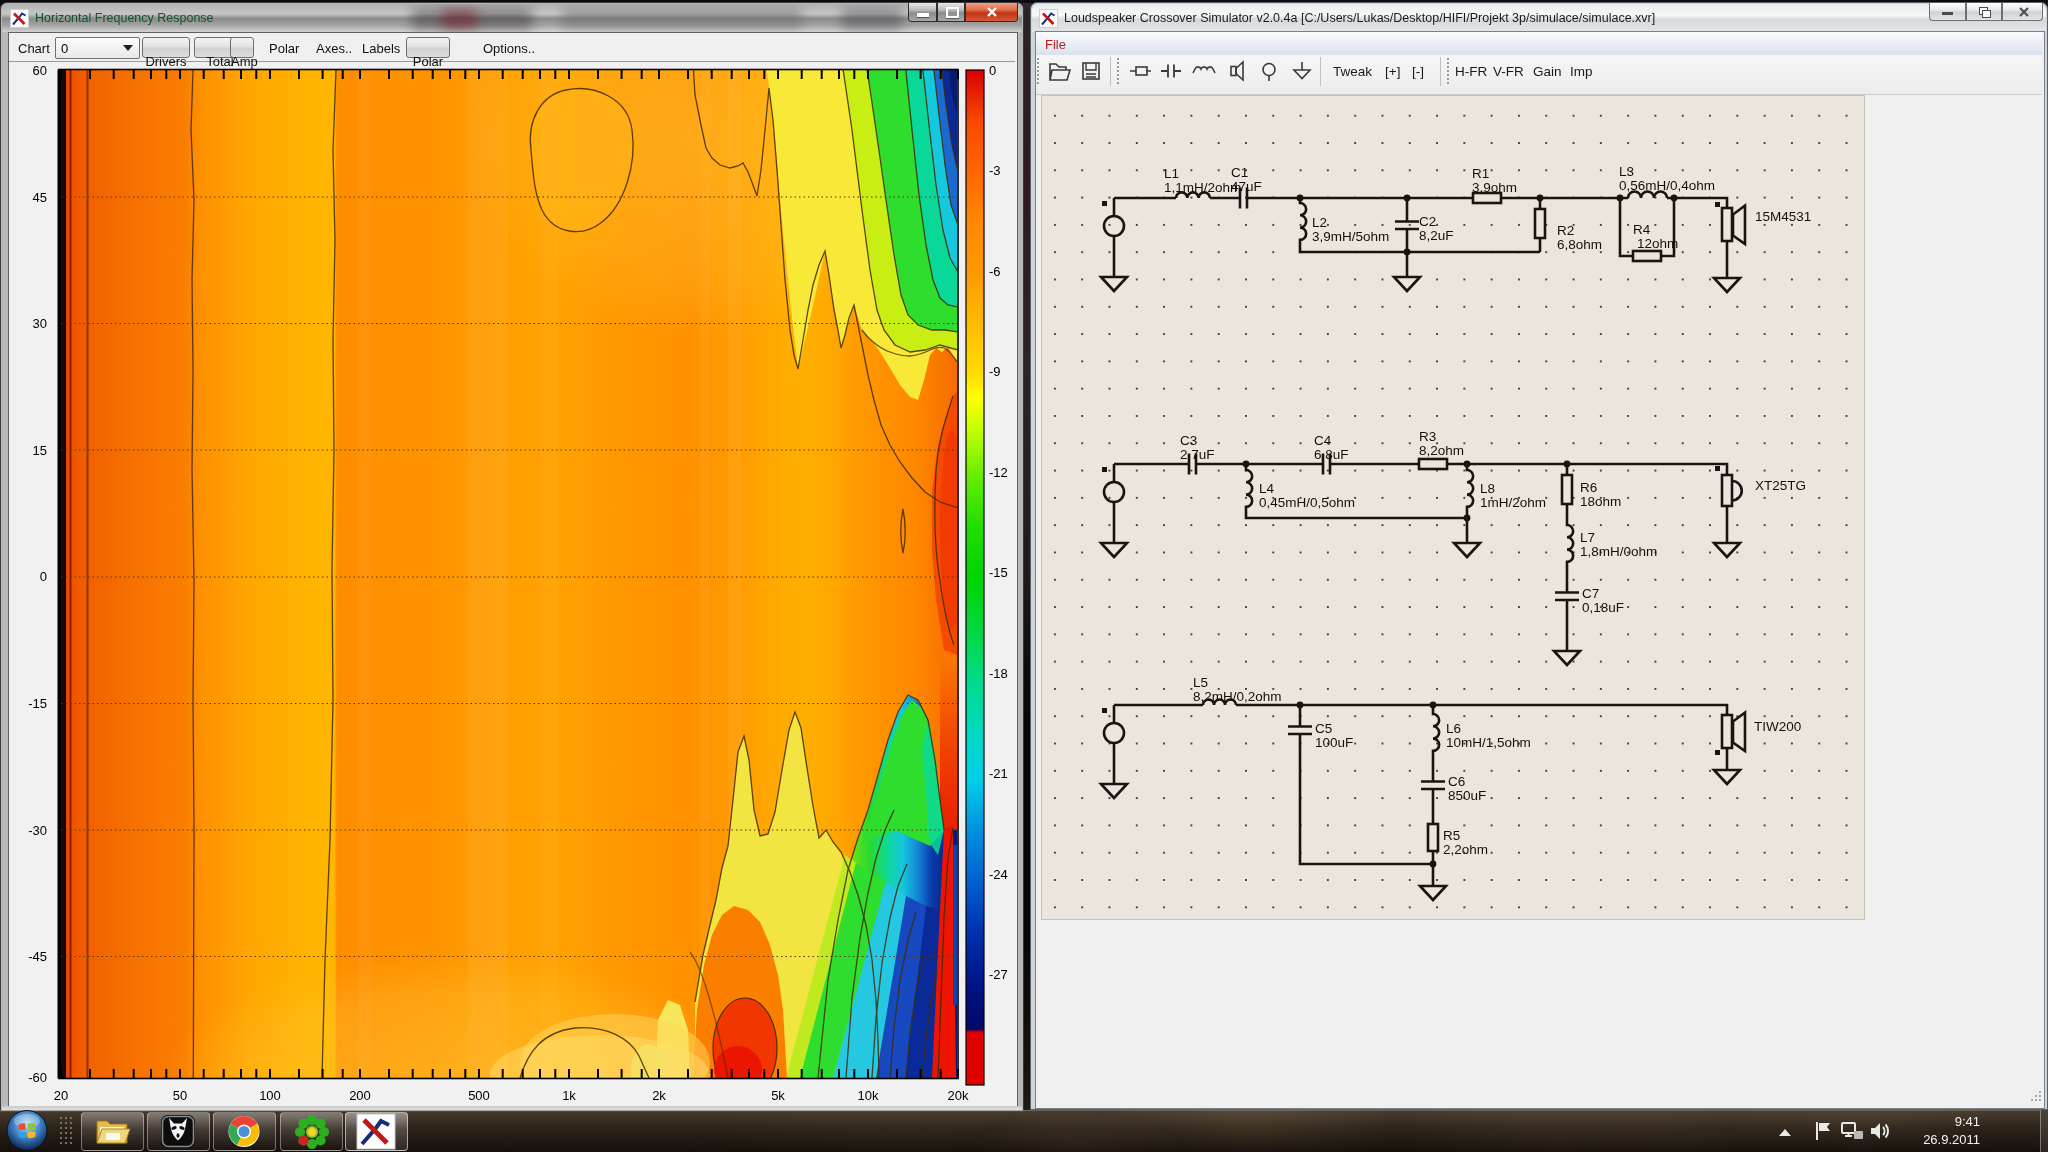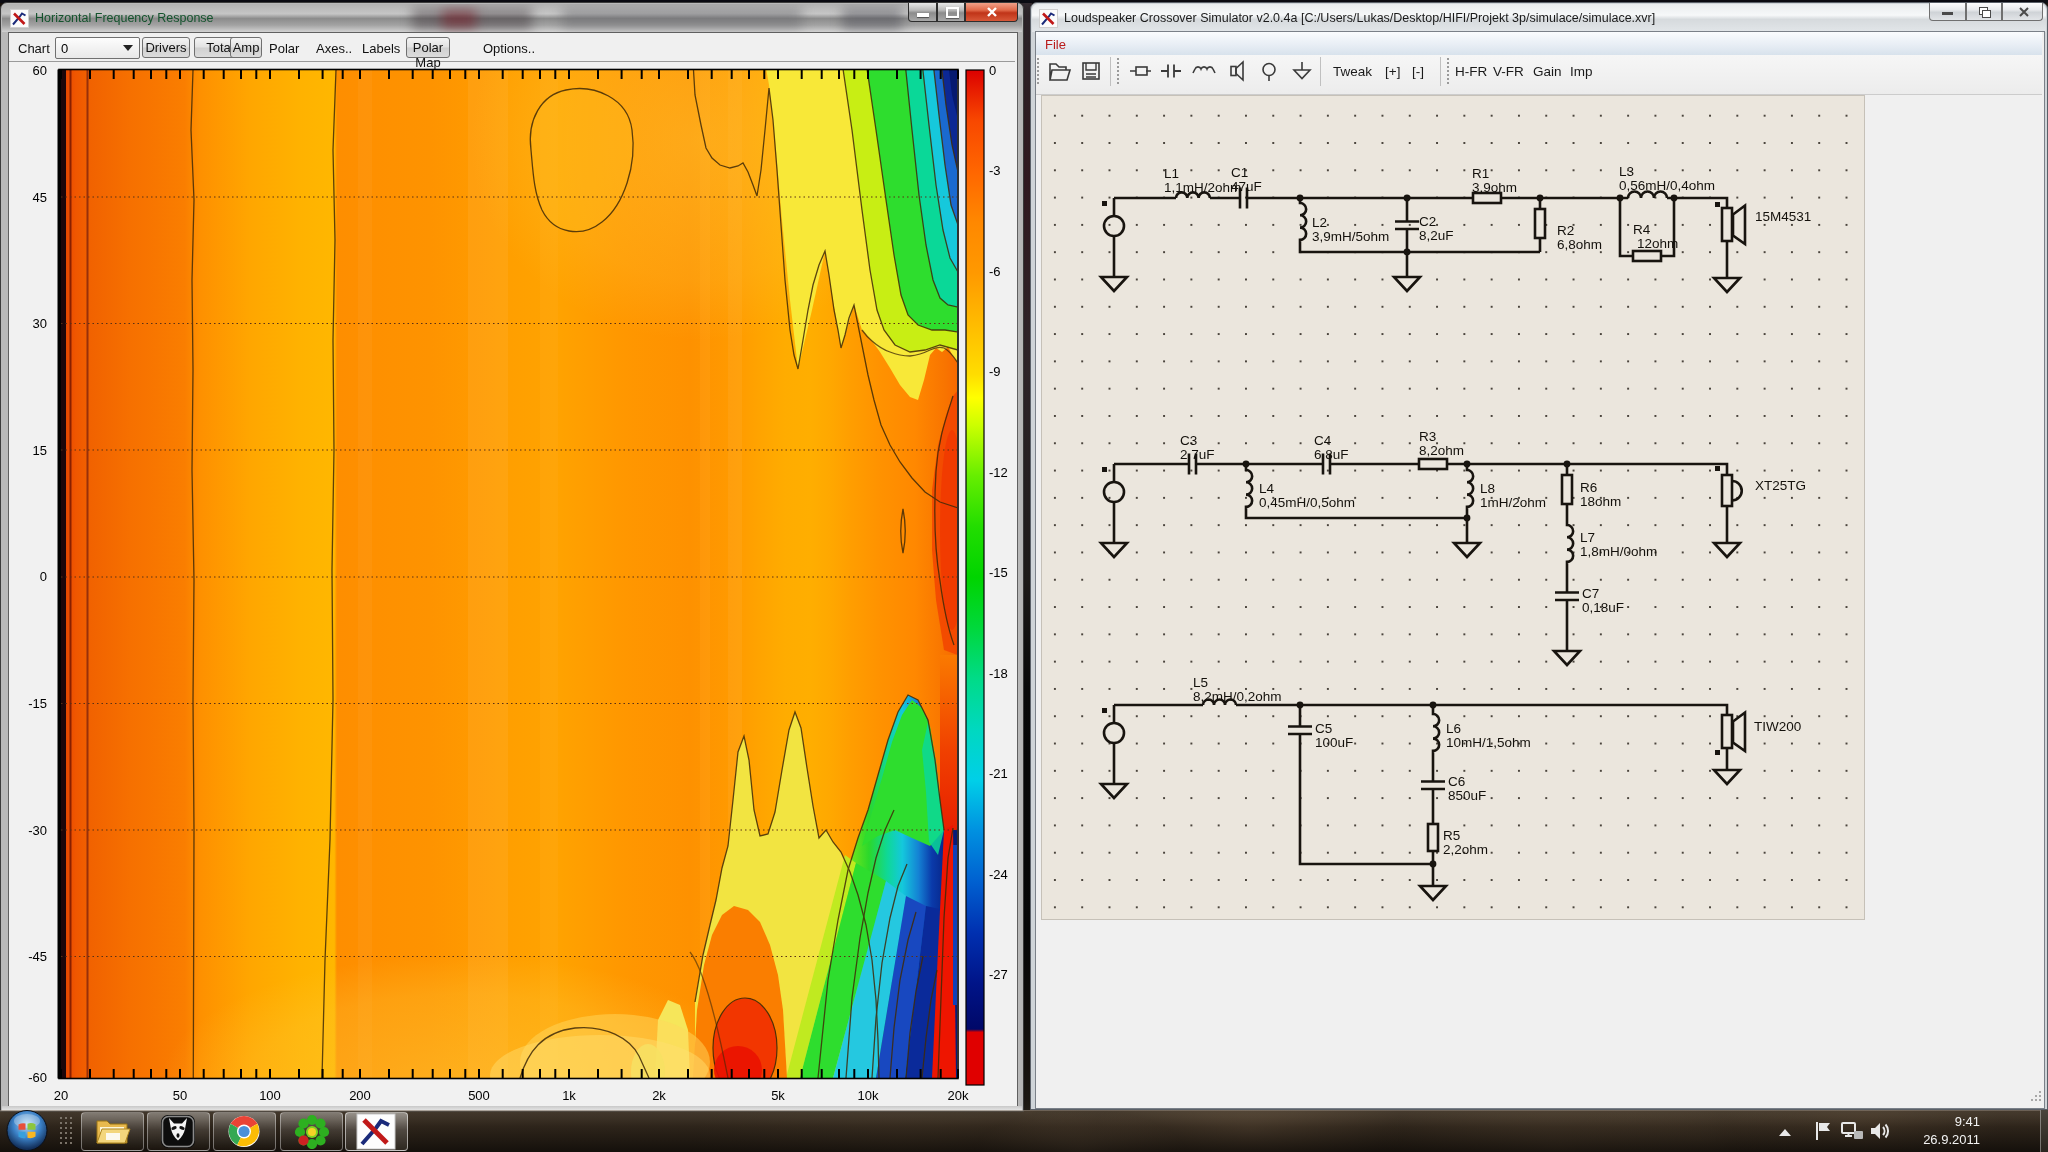--- a/index.html
+++ b/index.html
@@ -25,21 +25,21 @@
 background:linear-gradient(180deg,#b2b2b2,#c6c6c6 35%,#8c8c8c 52%,#a2a2a2 75%,#d2d2d2);overflow:hidden;}
 .tblob{position:absolute;filter:blur(6px);}
 #licon{left:9px;top:6px;width:17px;height:17px;background:#fbfbfb;border:1px solid #cfcfcf;}
 #ltext{left:34px;top:8px;font-size:12.5px;color:#14532d;}
 #lclient{left:7px;top:29px;width:1008px;height:1074px;background:#f1f1f1;border:1px solid #606060;}
 #lbotframe{left:1px;top:1103px;width:1020px;height:5px;background:linear-gradient(180deg,#c8c8c8,#e9e9e9);}
 #ltoolbar{left:8px;top:30px;width:1006px;height:28px;background:#f0f0f0;border-bottom:1px solid #9a9a9a;}
 .tbtxt{font-size:13px;color:#111;}
 .lbtn{position:absolute;top:34px;height:21px;border:1px solid #707070;border-radius:3px;
 background:linear-gradient(180deg,#f4f4f4,#e2e2e2 48%,#d0d0d0 52%,#dcdcdc);
-font-size:13px;color:#111;text-align:center;box-sizing:border-box;padding-top:2px;}
+font-size:13px;color:#111;text-align:center;box-sizing:border-box;padding-top:16px;}
 #lcombo{left:54px;top:34px;width:85px;height:22px;border:1px solid #707070;border-radius:2px;
 background:linear-gradient(180deg,#fdfdfd,#e8e8e8);position:absolute;box-sizing:border-box;}
 
 #rwin{left:1030px;top:2px;width:1016px;height:1106px;background:#cfd4d8;
 border:1px solid #5a6068;border-radius:7px 7px 0 0;box-shadow:0 0 10px rgba(0,0,0,.5);}
 #rtitle{left:1px;top:1px;width:1014px;height:28px;border-radius:6px 6px 0 0;
 background:linear-gradient(180deg,#e9ecee,#f6f8f9 40%,#d6dadd 55%,#e2e6e9);overflow:hidden;}
 #ricon{left:8px;top:6px;width:17px;height:17px;background:#fbfbfb;border:1px solid #cfcfcf;}
 #rtext{left:33px;top:8px;font-size:12.5px;color:#1a1a1a;white-space:nowrap;}
 #rclient{left:4px;top:28px;width:1008px;height:1076px;background:#f0f0f0;border:1px solid #7a8088;}
@@ -79,21 +79,21 @@
   <div id="ltext" class="abs">Horizontal Frequency Response</div>
   <div id="lclient" class="abs"></div>
   <div id="ltoolbar" class="abs"></div>
   <div class="tbtxt abs" style="left:17px;top:38px;">Chart</div>
   <div id="lcombo">
         <span style="font-size:13px;position:absolute;left:5px;top:3px;">0</span>
     <span style="position:absolute;right:6px;top:7px;width:0;height:0;border-left:5px solid transparent;border-right:5px solid transparent;border-top:6px solid #222;"></span>
       </div>
   <div class="lbtn" style="left:141px;width:48px;">Drivers</div>
   <div class="lbtn" style="left:193px;width:52px;">Total</div>
-  <div class="lbtn" style="left:229px;width:32px;">Amp</div>
+  <div class="lbtn" style="left:229px;width:24px;">Amp</div>
   <div class="tbtxt abs" style="left:268px;top:38px;">Polar</div>
   <div class="tbtxt abs" style="left:315px;top:38px;">Axes..</div>
   <div class="tbtxt abs" style="left:361px;top:38px;">Labels</div>
   <div class="lbtn" style="left:405px;width:44px;">Polar Map</div>
   <div class="tbtxt abs" style="left:482px;top:38px;">Options..</div>
   <div id="lbotframe" class="abs"></div>
 
   <div class="abs" style="left:907px;top:0;width:29px;height:19px;border:1px solid #2e2e2e;border-top:none;border-radius:0 0 0 4px;background:linear-gradient(180deg,#e8e8e8,#b9b9b9 40%,#8c8c8c 55%,#a8a8a8);box-sizing:border-box;">
     <div class="abs" style="left:8px;top:10px;width:12px;height:3.5px;background:#fff;box-shadow:0 1px 1px rgba(0,0,0,.5);"></div>
       </div>

